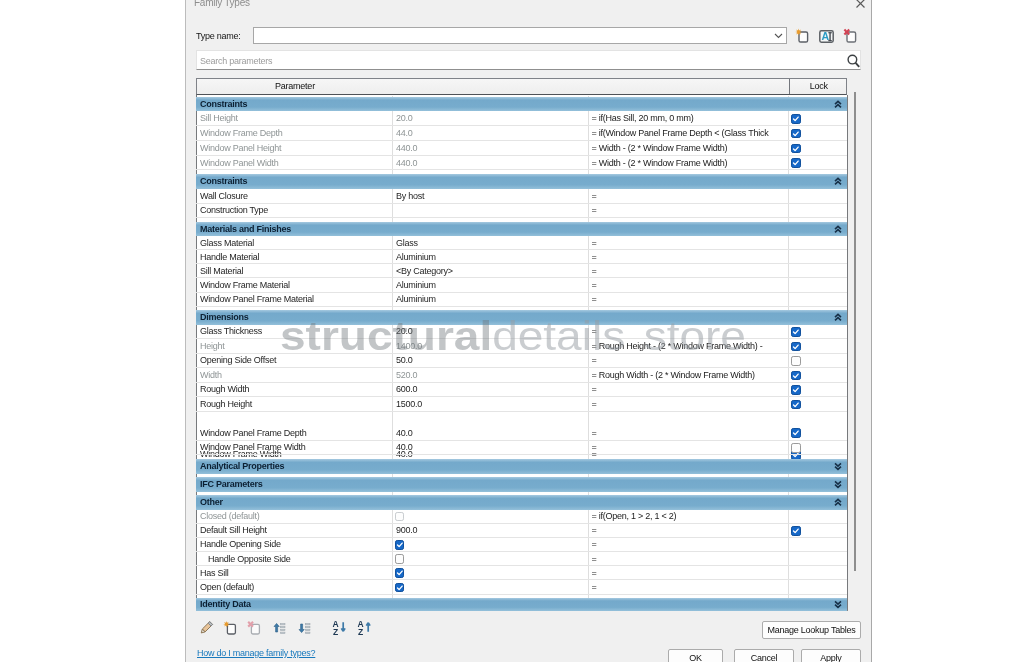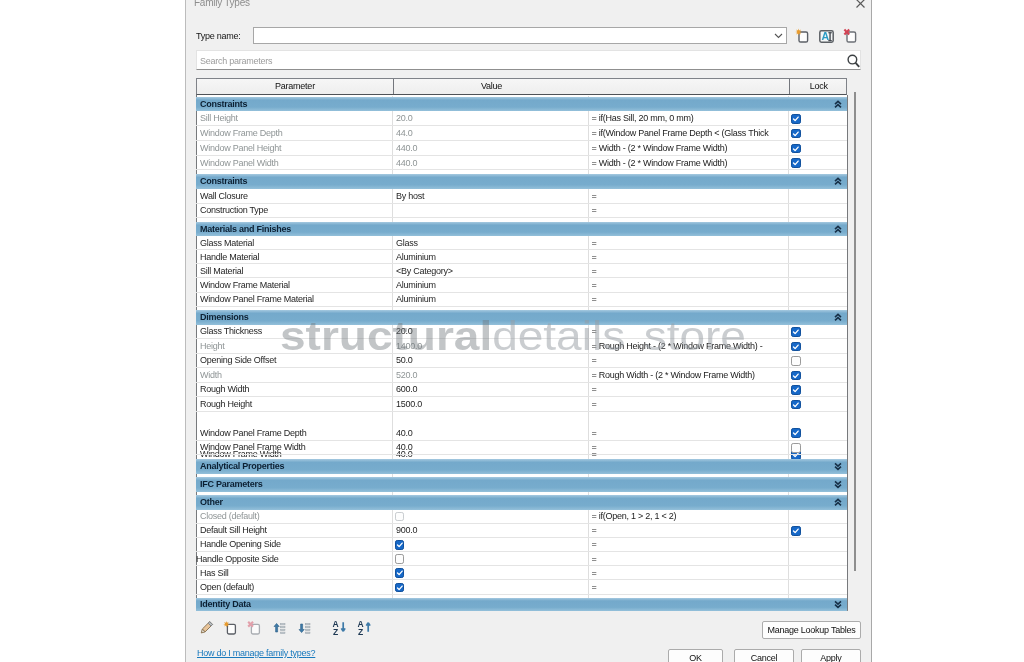--- a/index.html
+++ b/index.html
@@ -42,21 +42,20 @@
  <div class="abs" style="left:3px;top:1px;height:18px;display:flex;align-items:center;color:#9c9c9c;">Search parameters</div>
 </div>
 <svg class="abs" style="left:846px;top:54px" width="15" height="15" viewBox="0 0 15 15">
 <circle cx="6.4" cy="5.6" r="4.3" fill="none" stroke="#3c4043" stroke-width="1.4"></circle>
 <path d="M9.6 8.9 L13.2 12.8" stroke="#3c4043" stroke-width="1.9"></path>
   </svg>
 
 <div class="abs" style="left:196px;top:77.5px;width:651px;height:17.5px;background:linear-gradient(#f6f6f6,#eeeeee);
 border:1px solid #7f8288;border-bottom:1.6px solid #4e5257;box-sizing:border-box;color:#101010;">
  <div class="abs" style="left:0;top:0;width:196px;height:100%;display:flex;align-items:center;justify-content:center;">Parameter</div>
- <div class="abs" style="left:196px;top:0;width:196px;height:100%;display:flex;align-items:center;justify-content:center;border-left:1px solid #73767c;box-sizing:border-box;">Value</div>
  <div class="abs" style="left:591.5px;top:0;width:59.5px;height:100%;display:flex;align-items:center;justify-content:center;border-left:1px solid #73767c;box-sizing:border-box;">Lock</div>
 </div>
 
 <div class="abs" style="left:195.5px;top:95px;width:652px;height:516px;background:#fff;
 border-left:1.2px solid #77797c;border-right:1.2px solid #77797c;border-bottom:1.2px solid #929292;box-sizing:border-box;"></div>
 <div class="abs" style="left:392px;top:95.5px;width:1px;height:515px;background:#dedede;"></div>
 <div class="abs" style="left:588px;top:95.5px;width:1px;height:515px;background:#dedede;"></div>
 <div class="abs" style="left:787.5px;top:95.5px;width:1px;height:515px;background:#dedede;"></div>
 
 <div style="position:absolute;left:196px;top:96.60px;width:651px;height:14.78px;background:linear-gradient(180deg,#a5c9e0 0%,#74a9cb 22%,#77accd 72%,#94c0da 100%);">
@@ -282,21 +281,21 @@
 <div style="position:absolute;left:196px;top:537.88px;width:651px;height:14.16px;border-bottom:1px solid #e4e4e4;box-sizing:border-box;">
     <div style="position:absolute;left:4px;top:0;width:190px;height:100%;display:flex;align-items:center;color:#1f1f1f;white-space:nowrap;overflow:hidden;">Handle Opening Side</div>
     <div style="position:absolute;left:198.5px;top:2.28px;width:9.6px;height:9.6px;background:#1668c8;border:1px solid #10509c;border-radius:2.2px;box-sizing:border-box;">
       <svg width="7.6" height="7.6" viewBox="0 0 8 8" style="display:block">
         <path d="M1.6 4.2 L3.3 5.9 L6.5 2.2" stroke="#fff" stroke-width="1.4" fill="none" stroke-linecap="round" stroke-linejoin="round"></path>
       </svg>
     </div>
     <div style="position:absolute;left:395.5px;top:0;width:194.5px;height:100%;display:flex;align-items:center;color:#222;white-space:nowrap;overflow:hidden;">=</div>
   </div>
 <div style="position:absolute;left:196px;top:552.04px;width:651px;height:14.16px;border-bottom:1px solid #e4e4e4;box-sizing:border-box;">
-    <div style="position:absolute;left:0;top:0;width:190px;height:100%;display:flex;align-items:center;color:#1f1f1f;white-space:nowrap;overflow:hidden;">Handle Opposite Side</div>
+    <div style="position:absolute;left:12px;top:0;width:190px;height:100%;display:flex;align-items:center;color:#1f1f1f;white-space:nowrap;overflow:hidden;">Handle Opposite Side</div>
     <div style="position:absolute;left:198.5px;top:2.28px;width:9.6px;height:9.6px;background:#fdfdfd;border:1px solid #9a9a9a;border-radius:2.2px;box-sizing:border-box;"></div>
     <div style="position:absolute;left:395.5px;top:0;width:194.5px;height:100%;display:flex;align-items:center;color:#222;white-space:nowrap;overflow:hidden;">=</div>
   </div>
 <div style="position:absolute;left:196px;top:566.20px;width:651px;height:14.16px;border-bottom:1px solid #e4e4e4;box-sizing:border-box;">
     <div style="position:absolute;left:4px;top:0;width:190px;height:100%;display:flex;align-items:center;color:#1f1f1f;white-space:nowrap;overflow:hidden;">Has Sill</div>
     <div style="position:absolute;left:198.5px;top:2.28px;width:9.6px;height:9.6px;background:#1668c8;border:1px solid #10509c;border-radius:2.2px;box-sizing:border-box;">
       <svg width="7.6" height="7.6" viewBox="0 0 8 8" style="display:block">
         <path d="M1.6 4.2 L3.3 5.9 L6.5 2.2" stroke="#fff" stroke-width="1.4" fill="none" stroke-linecap="round" stroke-linejoin="round"></path>
       </svg>
     </div>

